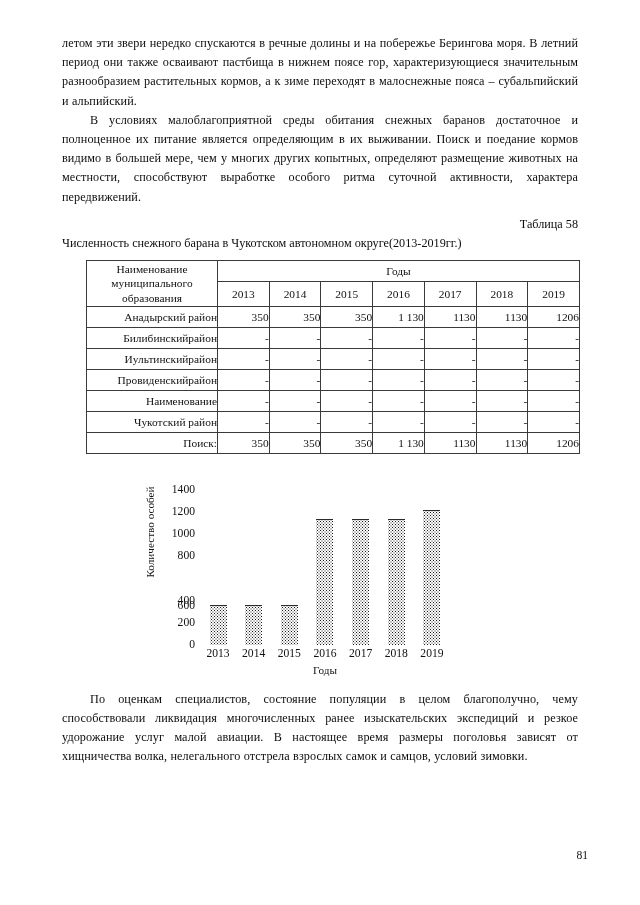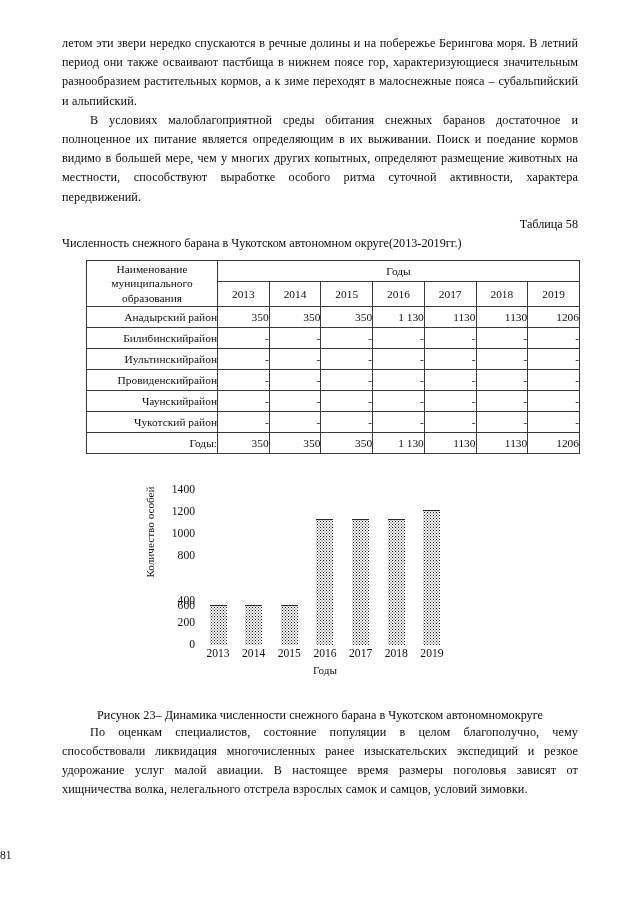--- a/index.html
+++ b/index.html
@@ -224,21 +224,21 @@
   .after-figure {
     margin-top: 14px;
   }
 
   
   .page-number {
     position: absolute;
     left: 0;
     top: 849px;
     width: 588px;
-    text-align: left;
+    text-align: right;
     font-size: 11.6px;
     color: #111;
   }
 </style>
 </head>
 <body>
 
 <div class="page">
   <div class="content">
 
@@ -299,41 +299,41 @@
           <td class="name-cell">Провиденскийрайон</td>
           <td class="num-cell">-</td>
           <td class="num-cell">-</td>
           <td class="num-cell">-</td>
           <td class="num-cell">-</td>
           <td class="num-cell">-</td>
           <td class="num-cell">-</td>
           <td class="num-cell">-</td>
         </tr>
         <tr>
-          <td class="name-cell">Чаунскийрайон</td>
+          <td class="name-cell">Наименование</td>
           <td class="num-cell">-</td>
           <td class="num-cell">-</td>
           <td class="num-cell">-</td>
           <td class="num-cell">-</td>
           <td class="num-cell">-</td>
           <td class="num-cell">-</td>
           <td class="num-cell">-</td>
         </tr>
         <tr>
           <td class="name-cell">Чукотский район</td>
           <td class="num-cell">-</td>
           <td class="num-cell">-</td>
           <td class="num-cell">-</td>
           <td class="num-cell">-</td>
           <td class="num-cell">-</td>
           <td class="num-cell">-</td>
           <td class="num-cell">-</td>
         </tr>
         <tr class="total-row">
-          <td class="name-cell">Годы:</td>
+          <td class="name-cell">Поиск:</td>
           <td class="num-cell">350</td>
           <td class="num-cell">350</td>
           <td class="num-cell">350</td>
           <td class="num-cell">1 130</td>
           <td class="num-cell">1130</td>
           <td class="num-cell">1130</td>
           <td class="num-cell">1206</td>
         </tr>
       </tbody>
     </table>
@@ -382,19 +382,18 @@
             <div class="x-label">2015</div>
             <div class="x-label">2016</div>
             <div class="x-label">2017</div>
             <div class="x-label">2018</div>
             <div class="x-label">2019</div>
           </div>
         <div class="x-axis-title">Годы</div>
       </div>
     </div>
 
-    <div class="figure-caption">Рисунок 23– Динамика численности снежного барана в Чукотском автономномокруге</div>
 
     <p class="body-par after-figure">По оценкам специалистов, состояние популяции в целом благополучно, чему способствовали ликвидация многочисленных ранее изыскательских экспедиций и резкое удорожание услуг малой авиации. В настоящее время размеры поголовья зависят от хищничества волка, нелегального отстрела взрослых самок и самцов, условий зимовки.</p>
   </div>
 
   <div class="page-number">81</div>
 </div>
 
 </body></html>

